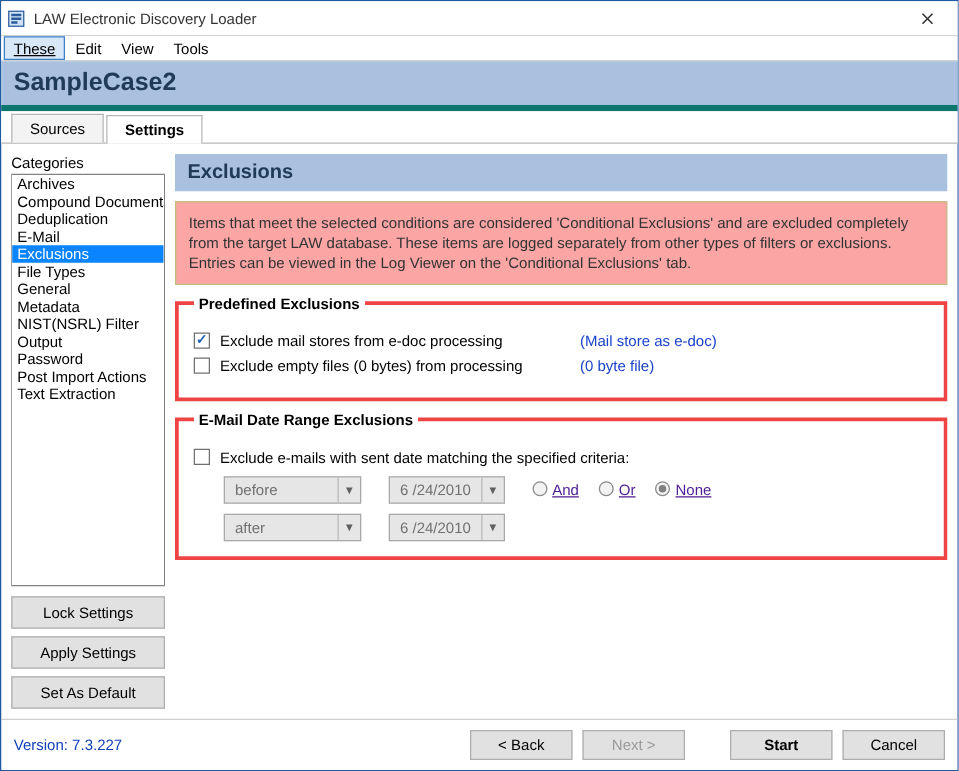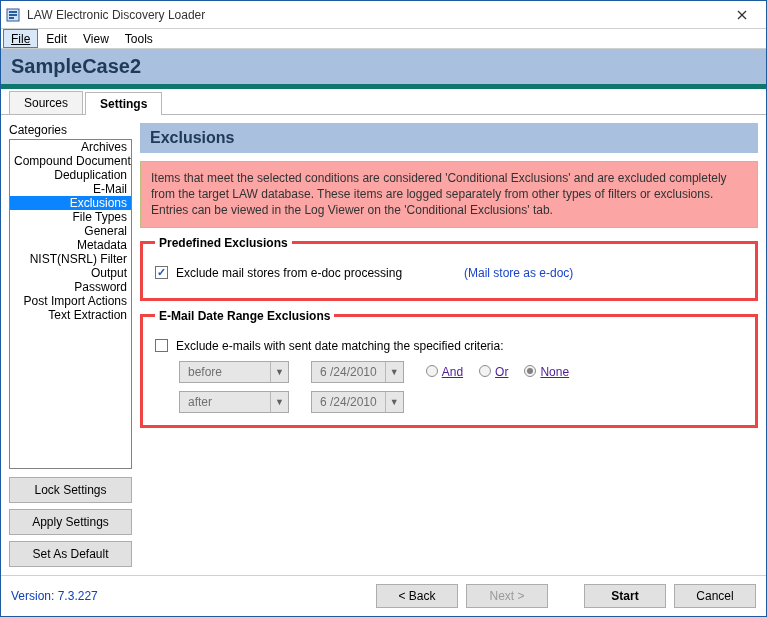--- a/index.html
+++ b/index.html
@@ -106,21 +106,20 @@
     width: 123px;
     display: flex;
     flex-direction: column;
   }
   .cats-label { margin-bottom: 2px; }
   .cats-list {
     flex: 1;
     border: 1px solid #828282;
     background: #fff;
     overflow: auto;
-    text-align: right;
   }
   .cats-list .cat {
     padding: 0px 4px;
     line-height: 14px;
     cursor: default;
     white-space: nowrap;
   }
   .cats-list .cat.selected {
     background: #0a84ff;
     color: #fff;
@@ -281,21 +280,21 @@
     <div class="close">
       <svg width="10" height="10" viewBox="0 0 10 10">
         <line x1="1" y1="1" x2="9" y2="9" stroke="#333" stroke-width="1.3"></line>
         <line x1="9" y1="1" x2="1" y2="9" stroke="#333" stroke-width="1.3"></line>
       </svg>
     </div>
   </div>
 
   <div class="menubar">
     <div class="menu-item active">
-        <span><span class="ul">File</span></span>
+        <span><span class="ul">These</span></span>
       </div>
     <div class="menu-item">
         <span>Edit</span>
       </div>
     <div class="menu-item">
         <span>View</span>
       </div>
     <div class="menu-item">
         <span>Tools</span>
       </div>
@@ -341,20 +340,25 @@
 
       <fieldset class="group">
         <legend>Predefined Exclusions</legend>
 
         <div class="opt-row">
           <span class="checkbox checked"></span>
           <span class="opt-label">Exclude mail stores from e-doc processing</span>
           <span class="opt-link">(Mail store as e-doc)</span>
         </div>
 
+        <div class="opt-row">
+          <span class="checkbox"></span>
+          <span class="opt-label">Exclude empty files (0 bytes) from processing</span>
+          <span class="opt-link">(0 byte file)</span>
+        </div>
       </fieldset>
 
       <fieldset class="group">
         <legend>E-Mail  Date Range Exclusions</legend>
 
         <div class="opt-row">
           <span class="checkbox"></span>
           <span>Exclude e-mails with sent date matching the specified criteria:</span>
         </div>
 

